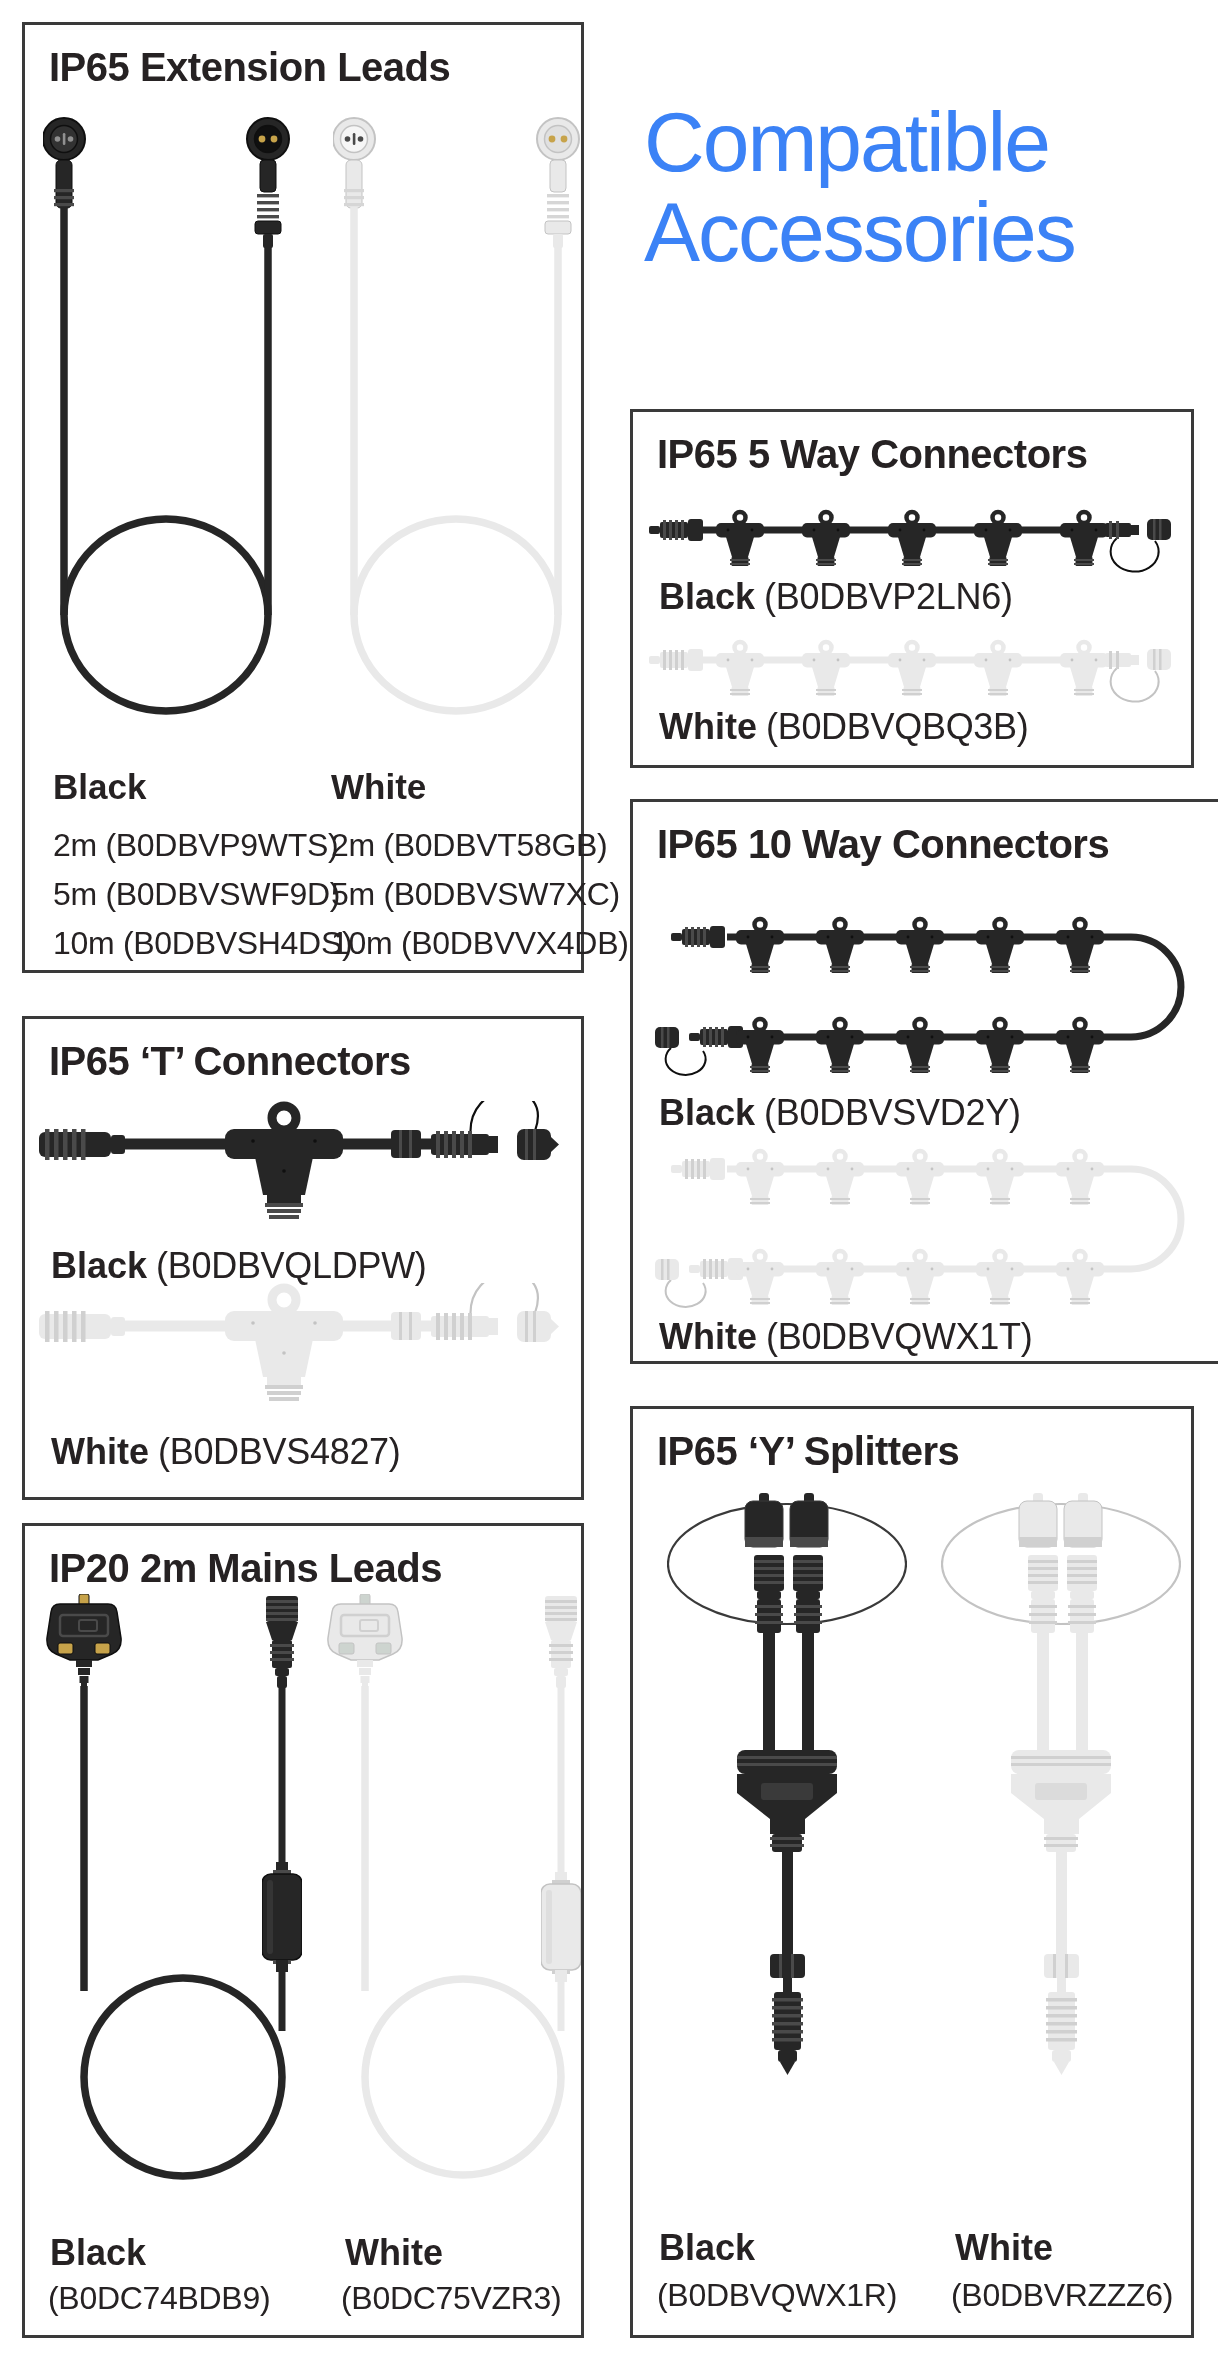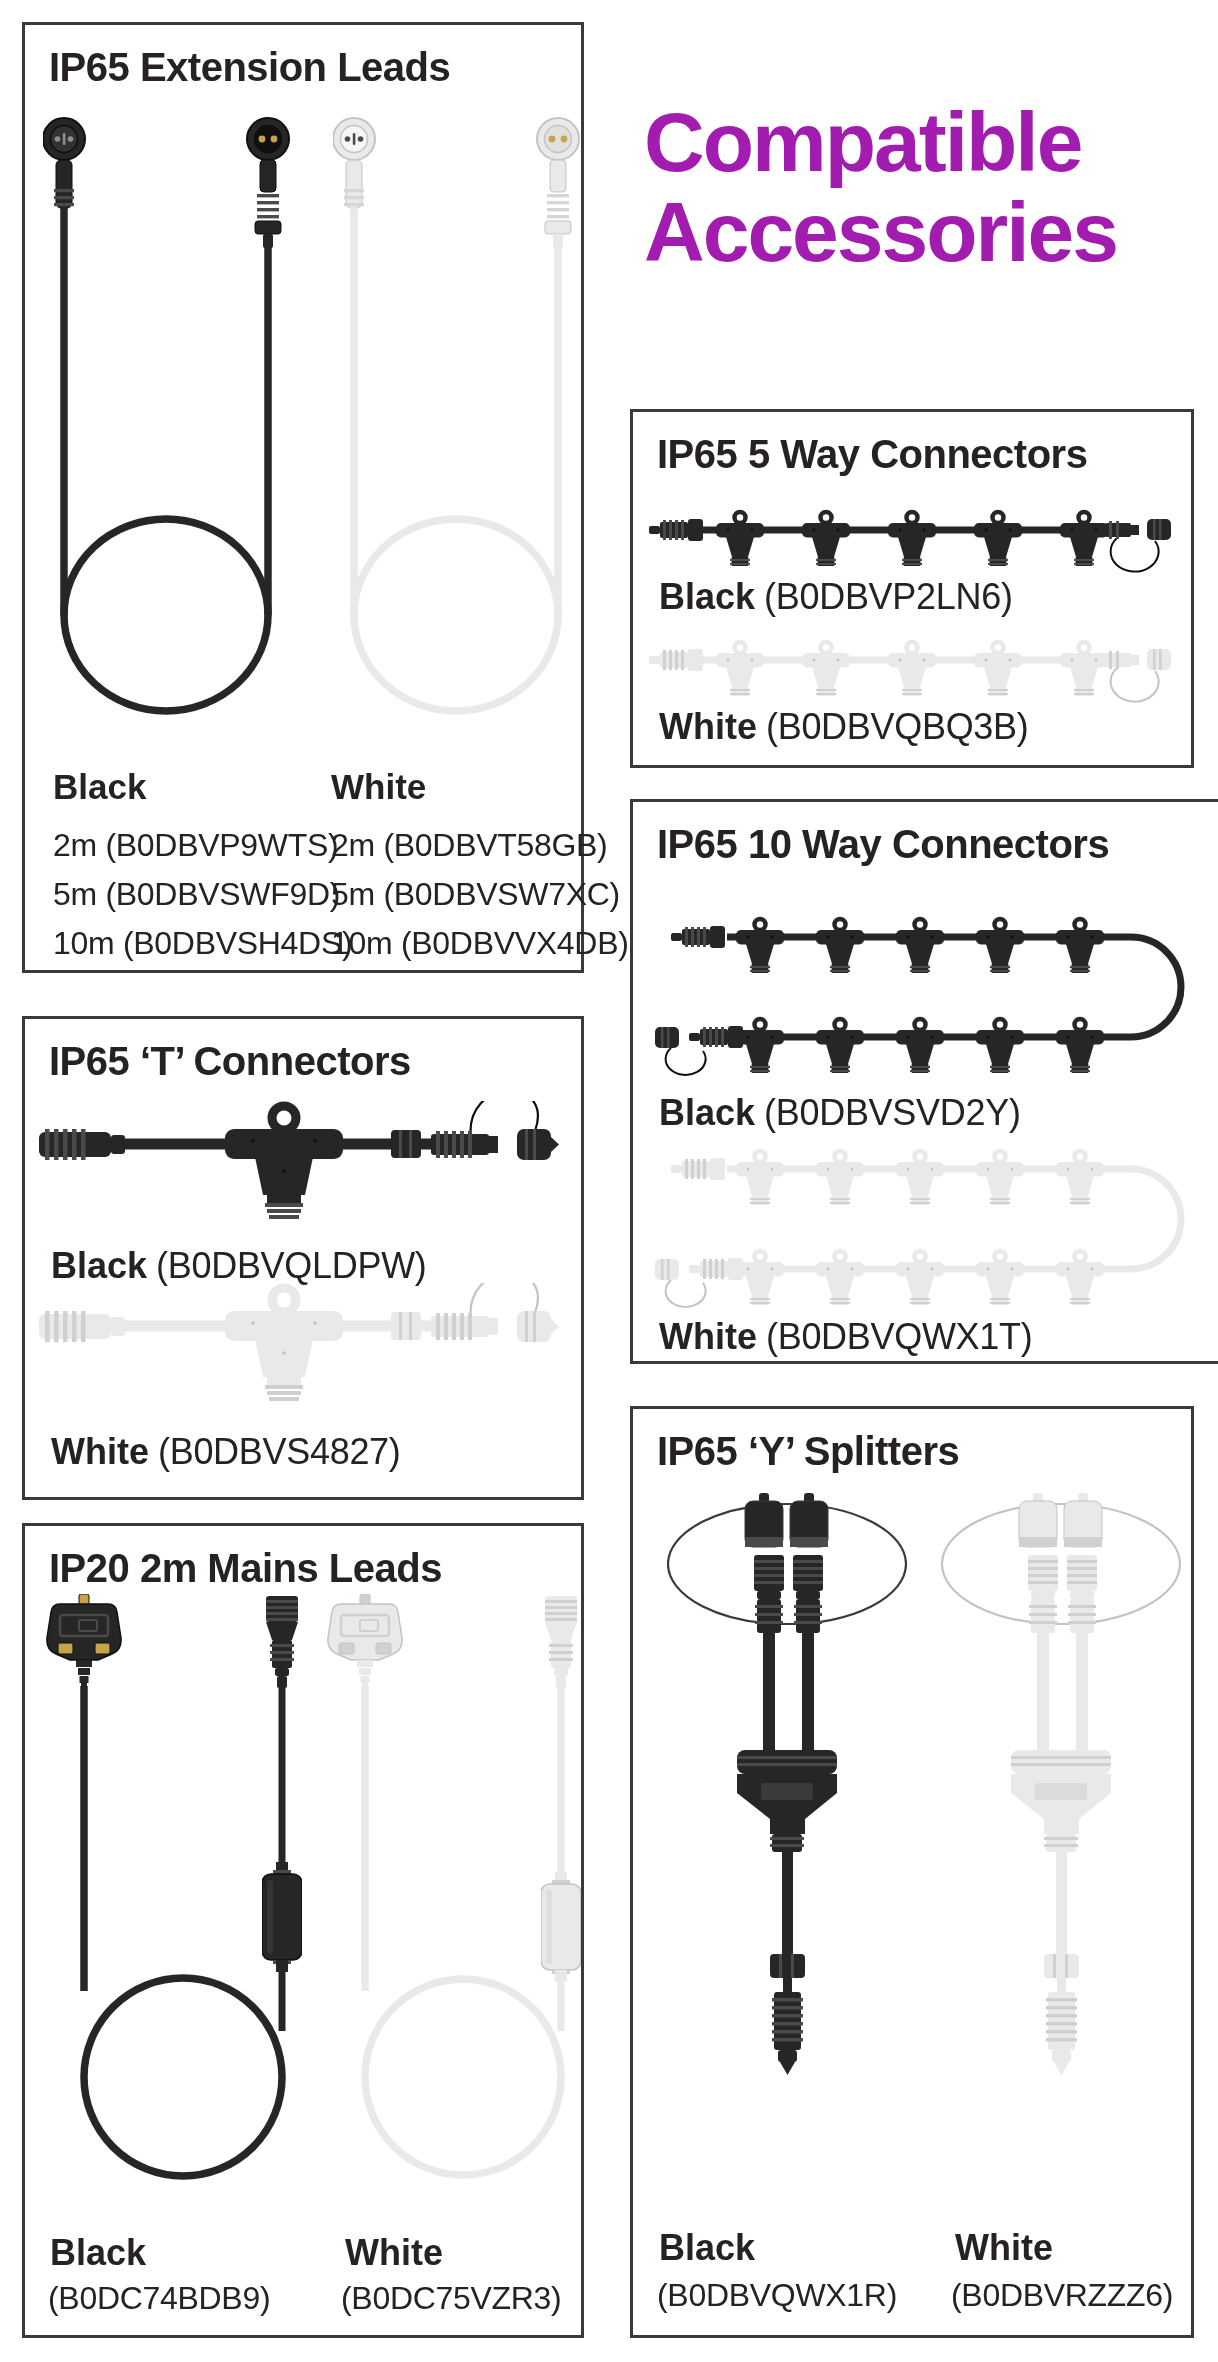--- a/index.html
+++ b/index.html
@@ -18,22 +18,22 @@
   .illus{position:absolute;left:0;top:0;}
   .vline{position:absolute;left:26px;font-size:36px;white-space:nowrap;}
   .vlabel{font-weight:700;}
   .vcode{font-weight:400;margin-left:9px;letter-spacing:-0.3px;text-align:right;}
   .vstack-label{position:absolute;font-size:36px;font-weight:700;white-space:nowrap;}
   .vstack-code{position:absolute;font-size:32px;font-weight:400;letter-spacing:-0.3px;white-space:nowrap;}
   .ext-col{position:absolute;top:742px;}
   .ext-label{font-size:35px;font-weight:700;margin-bottom:14px;}
   .ext-item{font-size:32px;line-height:49px;letter-spacing:-0.3px;white-space:nowrap;}
   .heading{
-    position:absolute;left:644px;top:98px;font-size:84px;font-weight:700;
-    line-height:1.07;letter-spacing:-2px;color:#a21caf;
+    position:absolute;left:644px;top:98px;font-size:84px;font-weight:400;
+    line-height:1.07;letter-spacing:-2px;color:#3b82f6;
   }
   svg{display:block;}
 </style>
 </head>
 <body>
 
 <div id="canvas">
 
   <svg width="0" height="0" style="position:absolute" aria-hidden="true">
     <defs>

